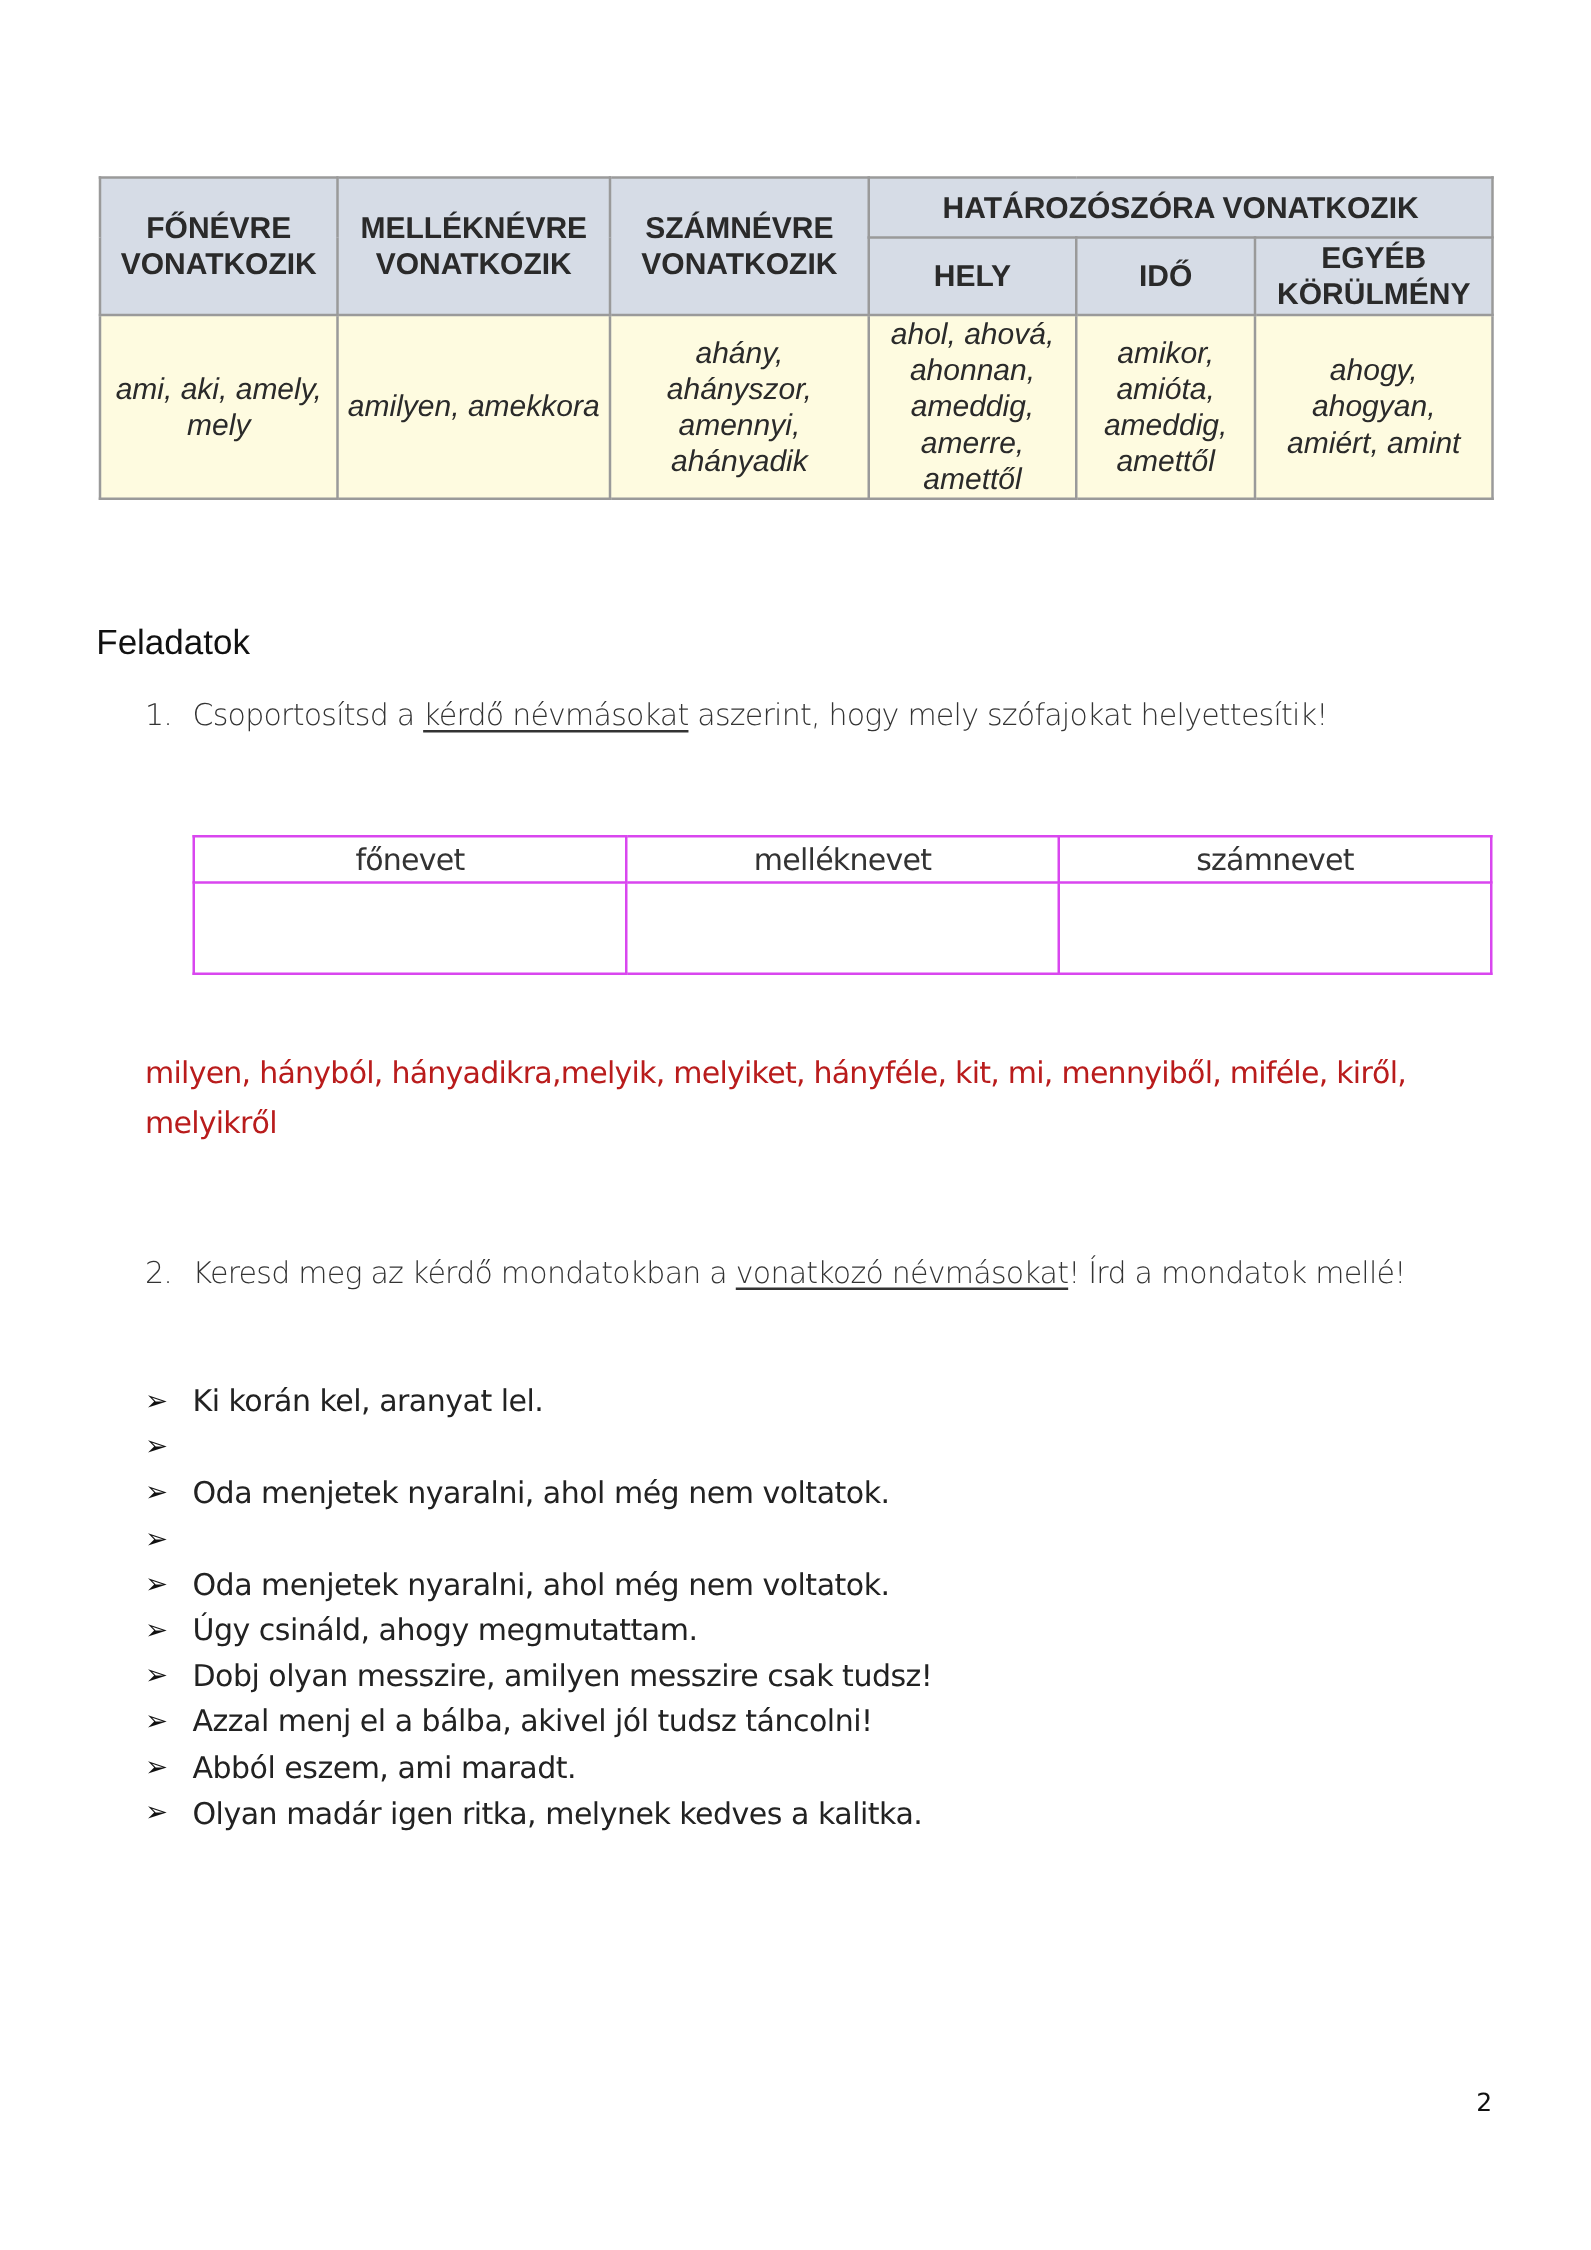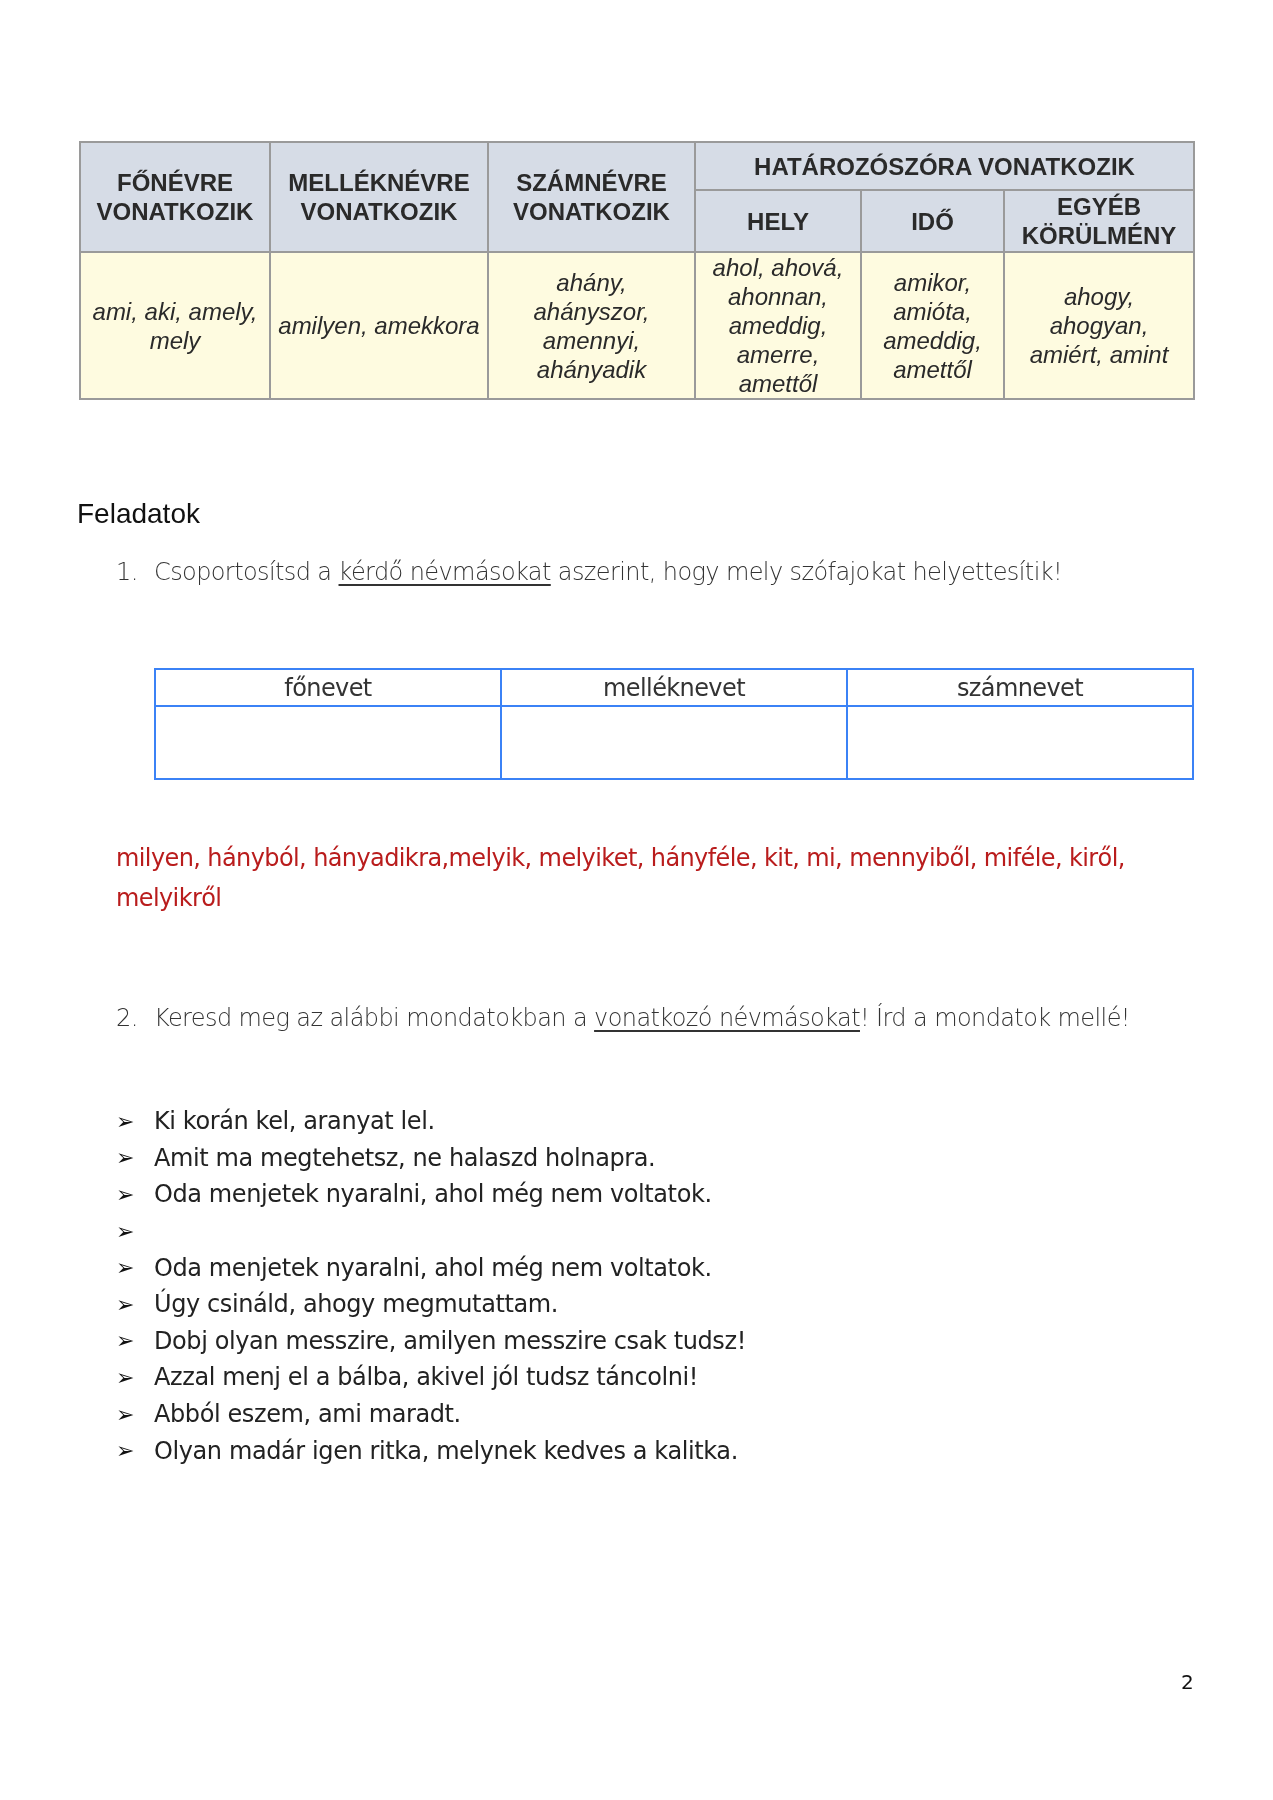--- a/index.html
+++ b/index.html
@@ -45,21 +45,21 @@
     .task .num { display: inline-block; width: 38px; }
     .task .ul { text-decoration: underline; text-underline-offset: 4px; text-align: right; }
 
     
     .answer-table {
       position: absolute; left: 154px; top: 668px;
       width: 1040px; height: 112px;
       border-collapse: collapse; table-layout: fixed;
     }
     .answer-table th, .answer-table td {
-      border: 2px solid #3b82f6;
+      border: 2px solid #d946ef;
       font-family: "DejaVu Sans", sans-serif; font-weight: normal;
       font-size: 24px; color: #333; letter-spacing: -0.6px;
       text-align: center;
     }
     .answer-table th { height: 37px; }
 
     .word-list {
       position: absolute; left: 116px; top: 838px; width: 1080px;
       font-family: "DejaVu Sans", sans-serif; font-size: 24px; line-height: 40px;
       color: #b91c1c; letter-spacing: -0.6px;
@@ -170,31 +170,30 @@
     <td></td>
     <td></td>
     <td></td>
   </tr>
 </tbody>
   </table>
 
 <div class="word-list">milyen, hányból, hányadikra,melyik, melyiket, hányféle, kit, mi, mennyiből, miféle, kiről, melyikről</div>
 
 <div class="task" style="top:1004px">
-  <span class="num">2.</span><span>Keresd meg az alábbi mondatokban a </span><span class="ul">vonatkozó névmásokat</span><span>! Írd a mondatok mellé!</span>
+  <span class="num">2.</span><span>Keresd meg az kérdő mondatokban a </span><span class="ul">vonatkozó névmásokat</span><span>! Írd a mondatok mellé!</span>
 </div>
 
 <ul class="sentences">
   <li>
       <span class="arrow">➢</span>
       <span>Ki korán kel, aranyat lel.</span>
     </li>
   <li>
       <span class="arrow">➢</span>
-      <span>Amit ma megtehetsz, ne halaszd holnapra.</span>
     </li>
   <li>
       <span class="arrow">➢</span>
       <span>Oda menjetek nyaralni, ahol még nem voltatok.</span>
     </li>
   <li>
       <span class="arrow">➢</span>
     </li>
   <li>
       <span class="arrow">➢</span>

